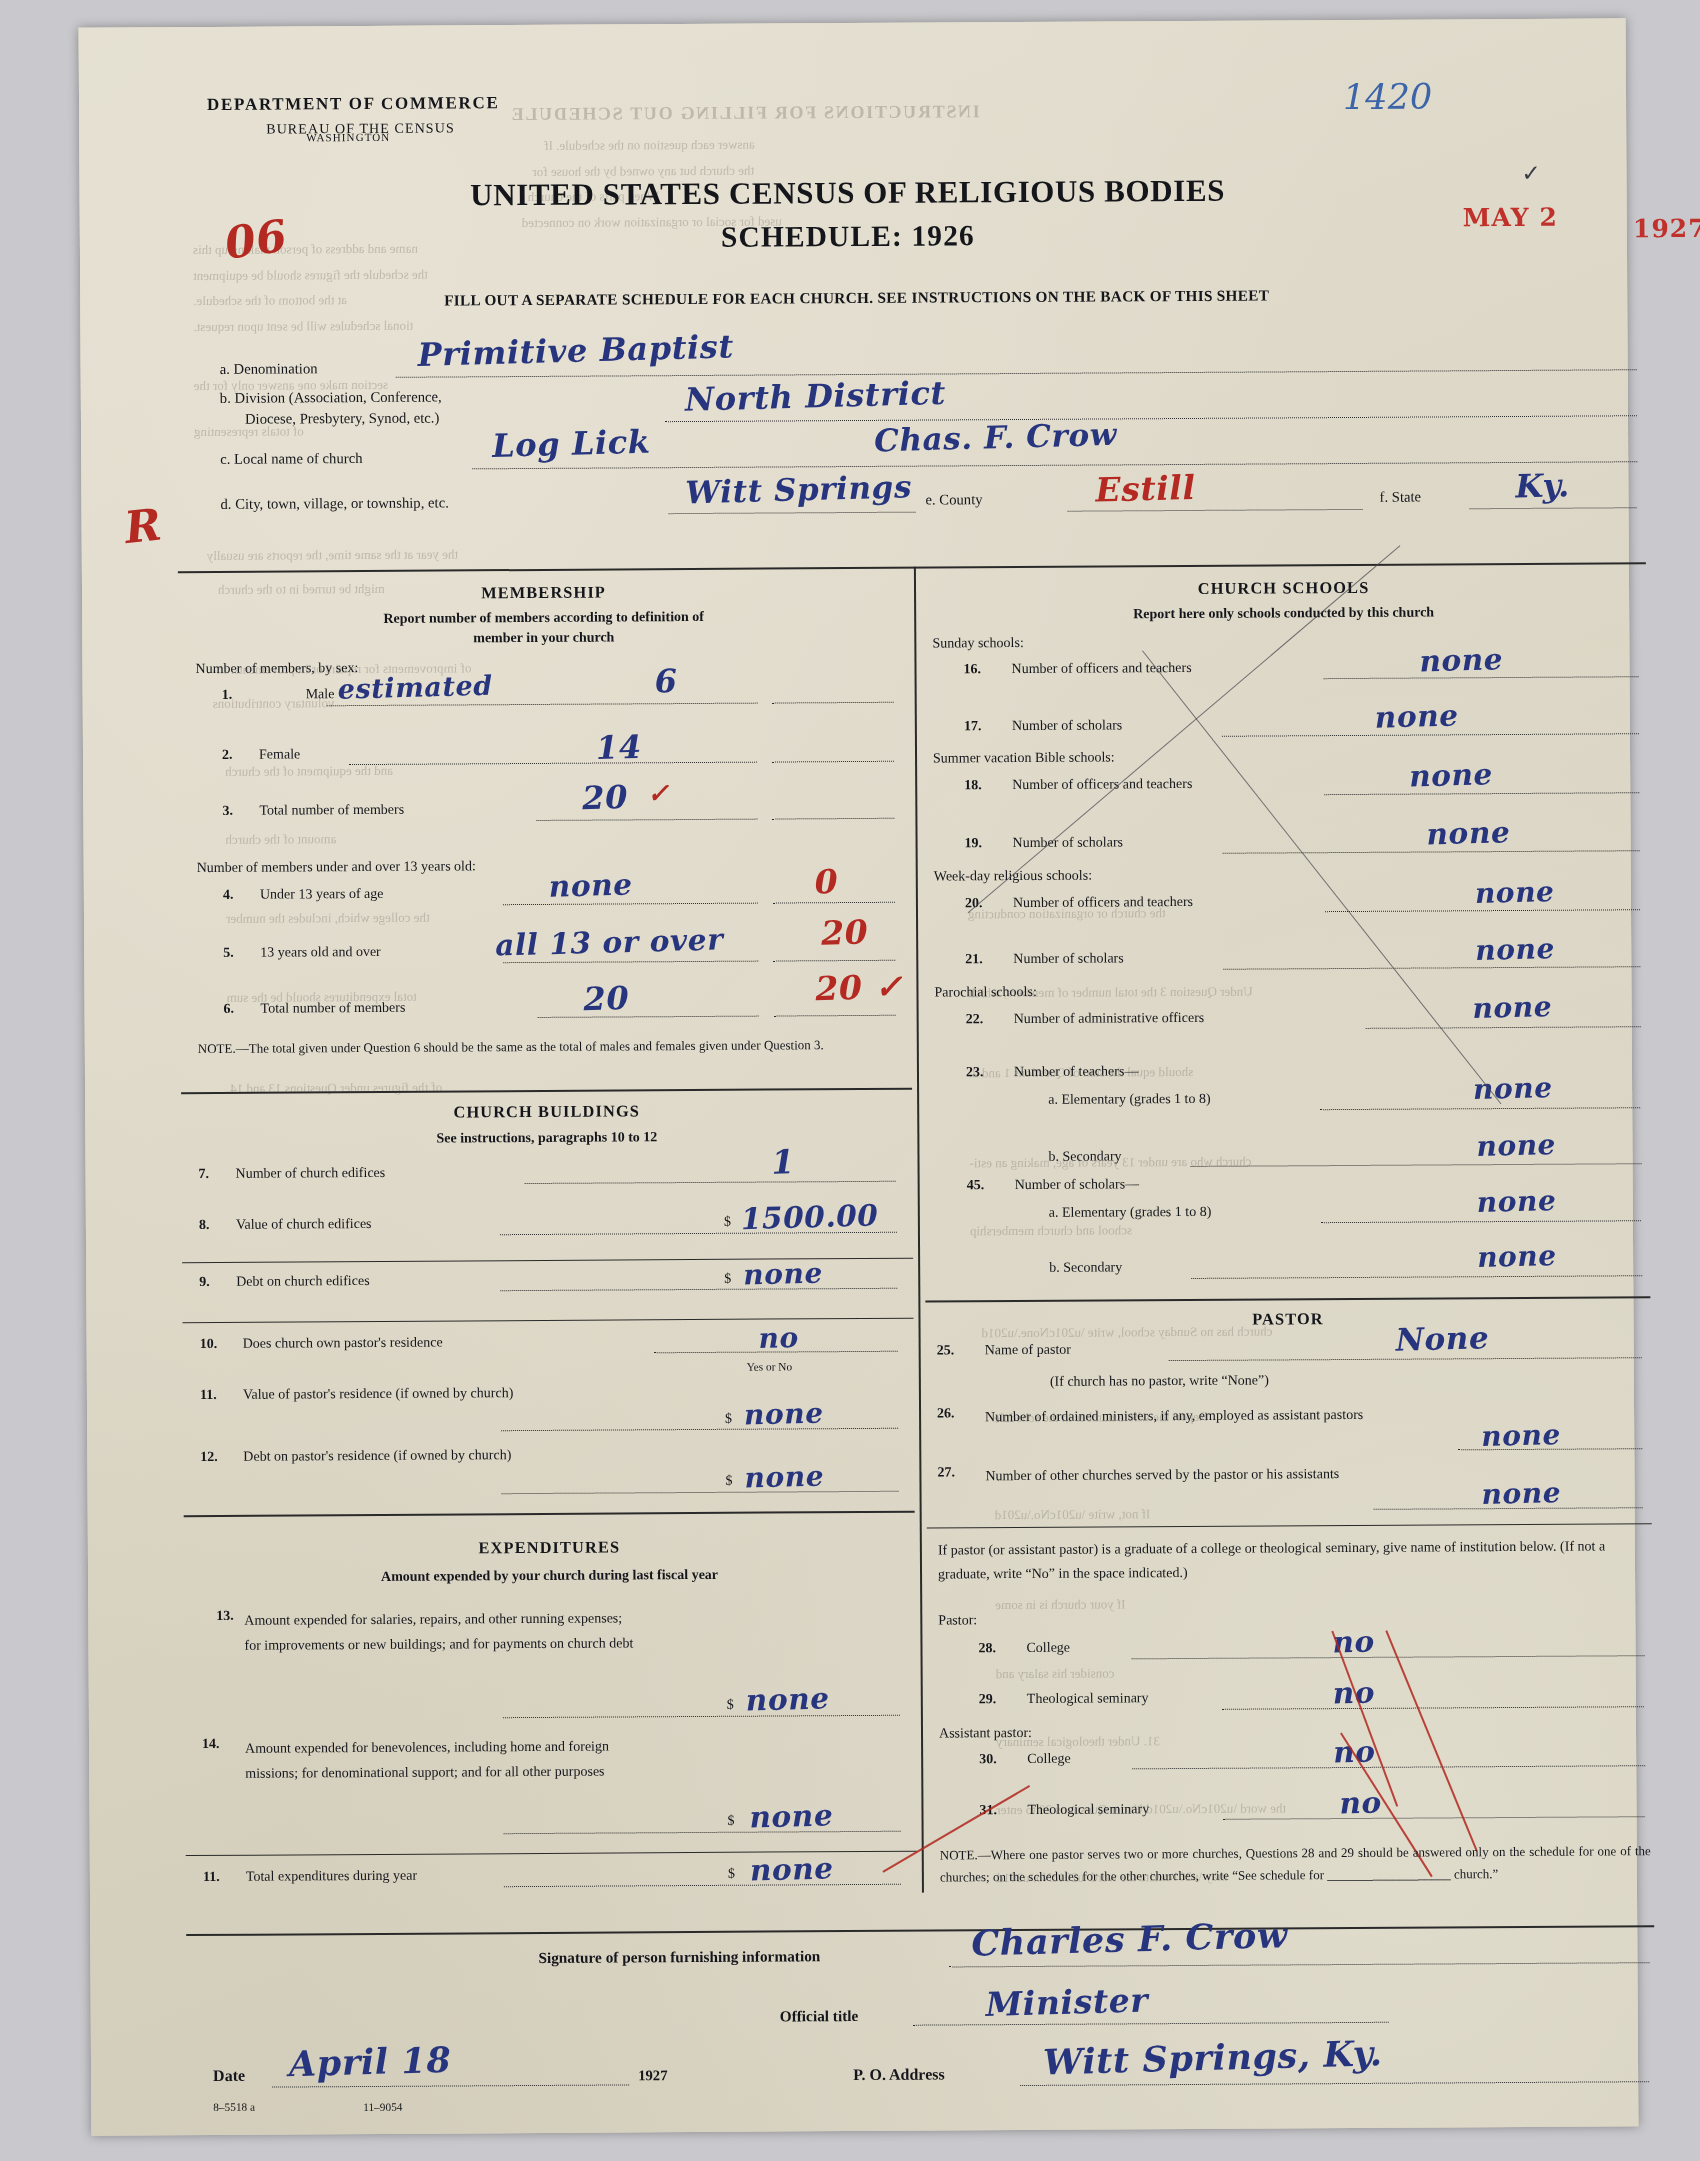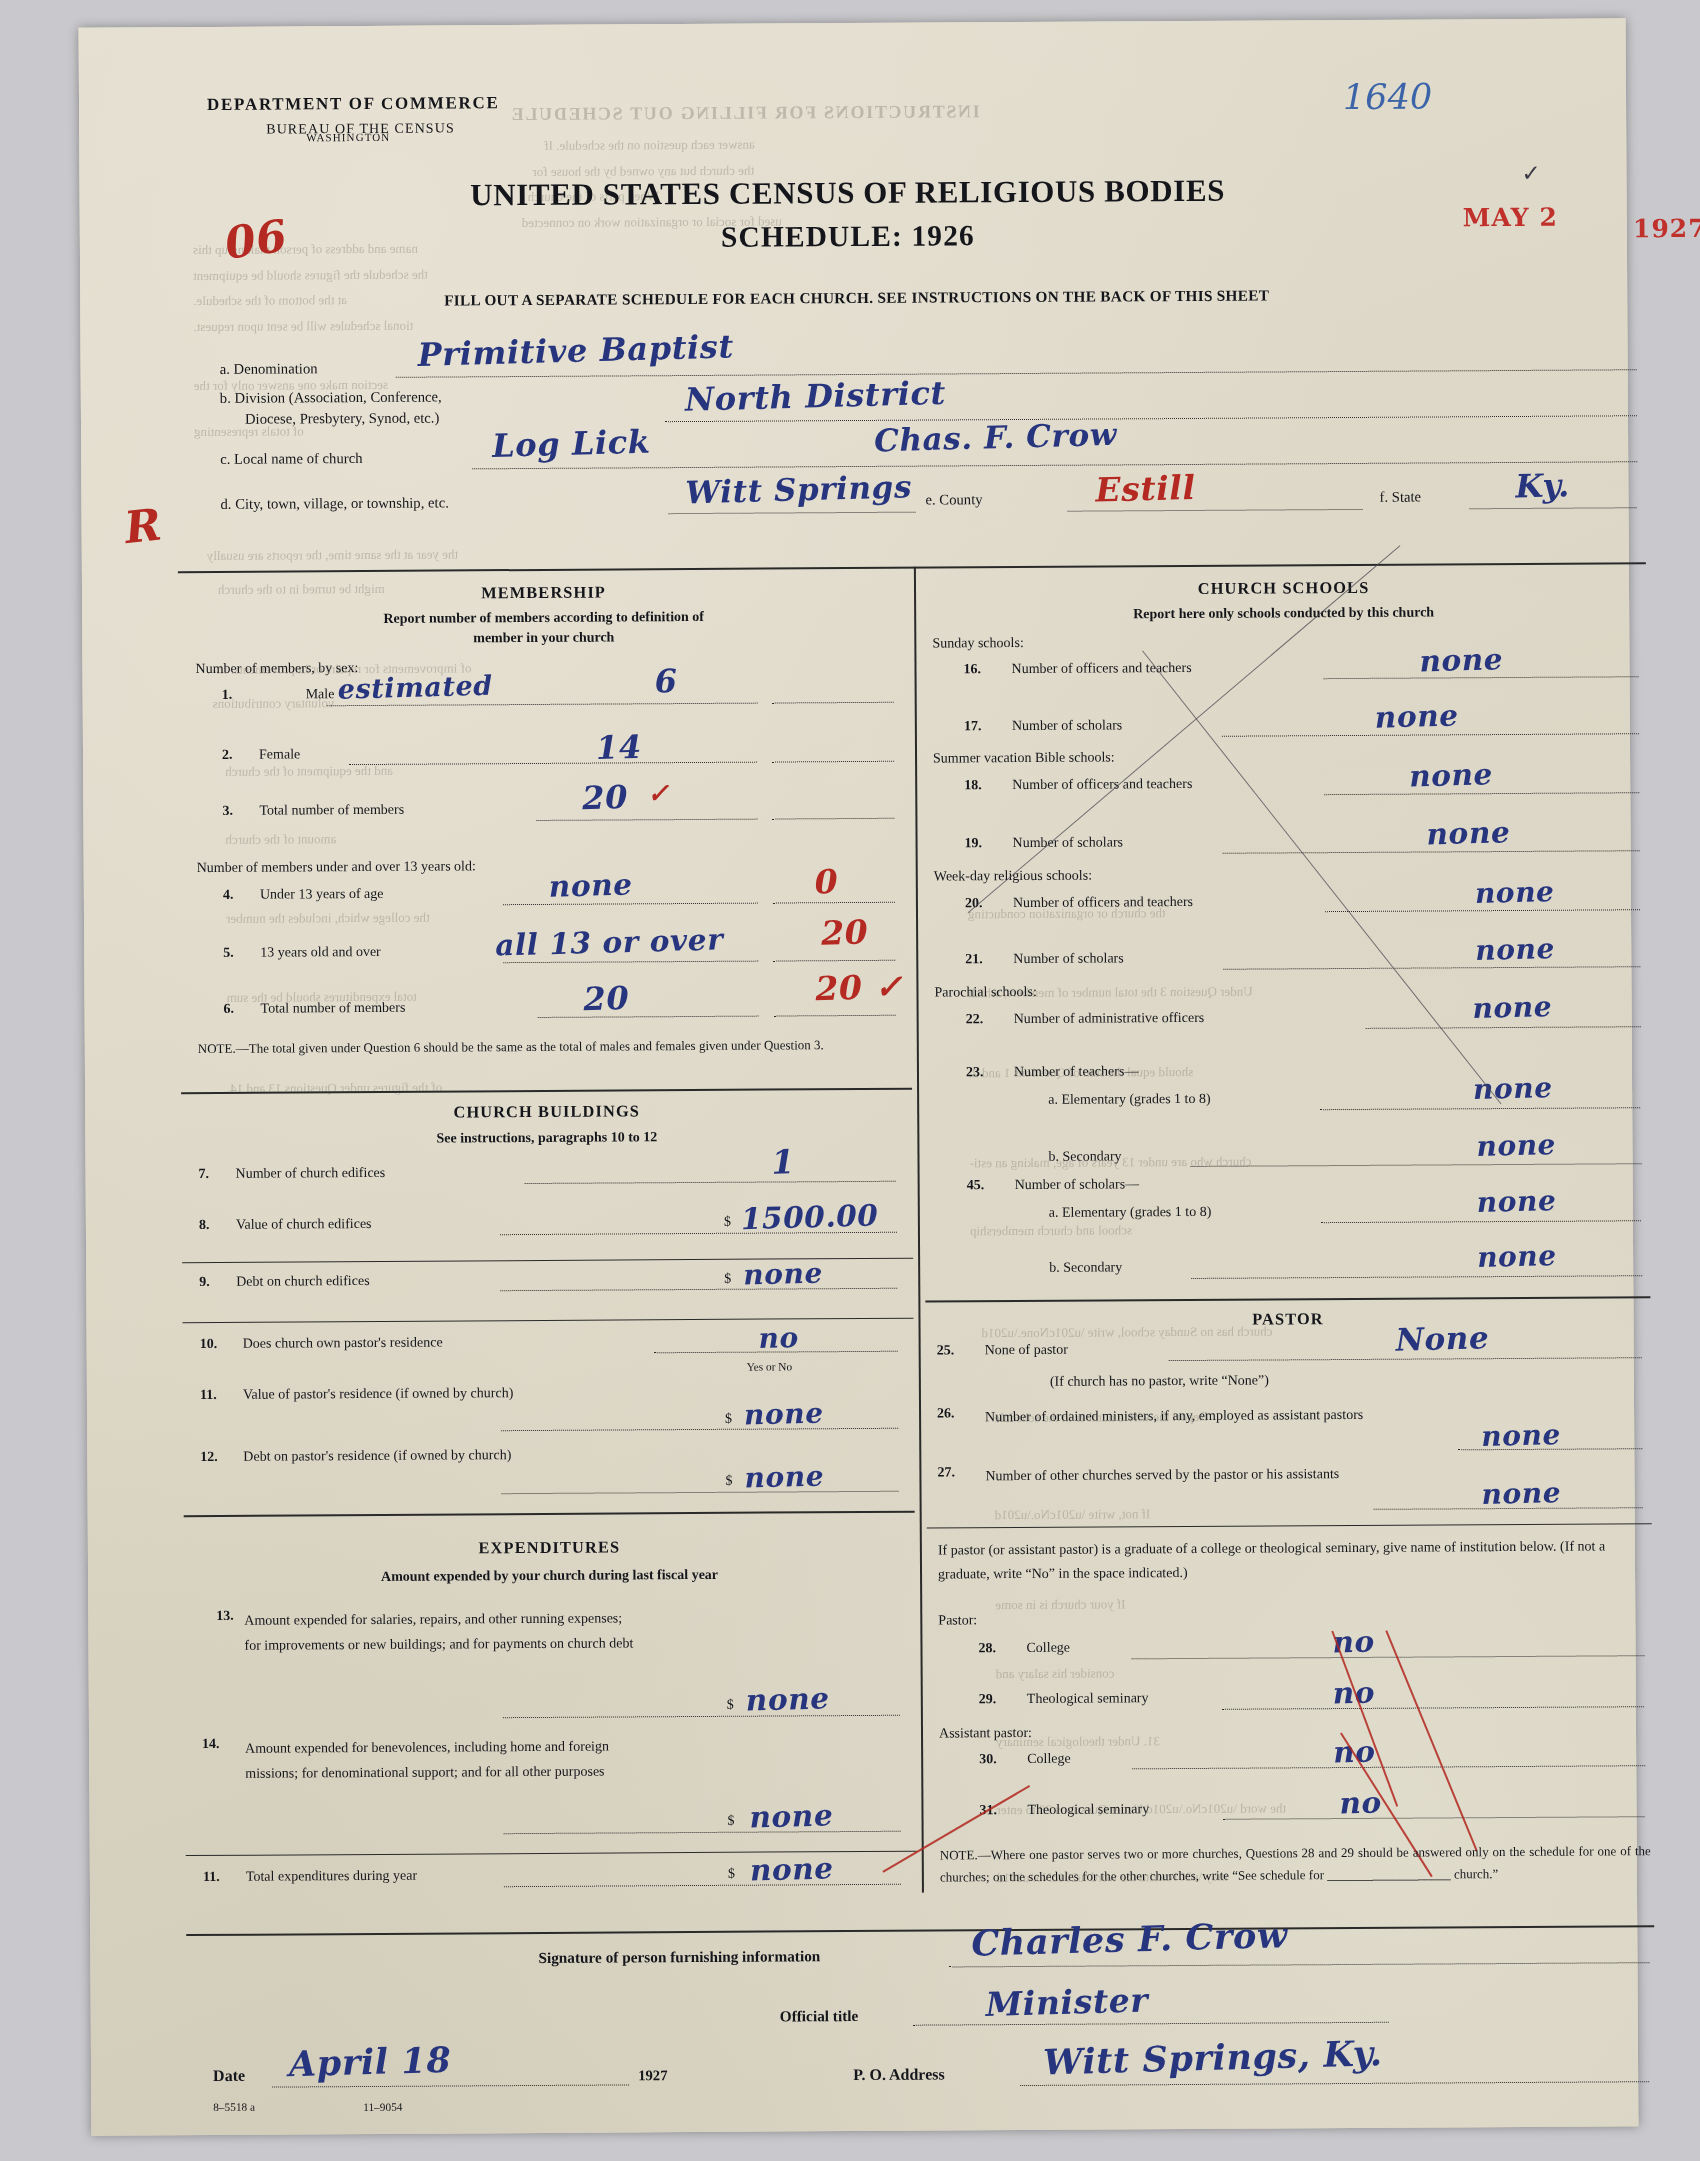--- a/index.html
+++ b/index.html
@@ -114,21 +114,21 @@
   <div class="bleed" style="left:907px;top:1575px;">If your church is in some</div>
   <div class="bleed" style="left:907px;top:1644px;">consider his salary and</div>
   <div class="bleed" style="left:907px;top:1712px;">31. Under theological seminary</div>
   <div class="bleed" style="left:907px;top:1780px;">the word \u201cNo.\u201d Under Questions 28 to enter</div>
   <div class="bleed" style="left:907px;top:1848px;">may \u201cwrite the word \u201cNo.\u201d</div>
 
   <div class="abs dept" style="left:128px;top:68px;font-size:17px;font-weight:bold;letter-spacing:1.7px;">DEPARTMENT OF COMMERCE</div>
   <div class="abs dept" style="left:187px;top:95px;font-size:14px;letter-spacing:1.1px;">BUREAU OF THE CENSUS</div>
   <div class="abs dept" style="left:227px;top:105px;font-size:11px;letter-spacing:1.1px;">WASHINGTON</div>
 
-  <div class="abs bignum" style="left:1264px;top:57px;font-size:35px;">1640</div>
+  <div class="abs bignum" style="left:1264px;top:57px;font-size:35px;">1420</div>
   <div class="abs stampred" style="left:1383px;top:184px;font-size:25px;">MAY 2</div>
   <div class="abs stampred" style="left:1553px;top:196px;font-size:25px;">1927</div>
   <div class="abs" style="left:1442px;top:141px;font-size:23px;color:#3a3a45;">✓</div>
 
   <div class="abs hw r" style="left:145px;top:187px;font-size:44px;font-weight:bold;transform:rotate(-8deg);">06</div>
   <div class="abs hw r" style="left:43px;top:473px;font-size:44px;font-weight:bold;transform:rotate(-6deg);">R</div>
 
   <div class="abs title1" style="left:187px;top:152px;width:1162px;">UNITED STATES CENSUS OF RELIGIOUS BODIES</div>
   <div class="abs title2" style="left:187px;top:197px;width:1162px;">SCHEDULE: 1926</div>
   <div class="abs subtitle" style="left:187px;top:266px;width:1179px;">FILL OUT A SEPARATE SCHEDULE FOR EACH CHURCH.   SEE INSTRUCTIONS ON THE BACK OF THIS SHEET</div>
@@ -352,21 +352,21 @@
   <div class="abs hw" style="left:1391px;top:1221px;font-size:28px;">none</div>
 
   <div class="slash" style="left:1060px;top:629px;width:578px;transform:rotate(52deg);"></div>
   <div class="slash" style="left:884px;top:890px;width:567px;transform:rotate(-40deg);"></div>
 
   <div class="abs rule" style="left:839px;top:1278px;width:725px;"></div>
 
   <div class="abs secthead" style="left:850px;top:1289px;width:703px;">PASTOR</div>
 
   <div class="abs qn" style="left:850px;top:1320px;">25.</div>
-  <div class="abs q" style="left:898px;top:1320px;">None of pastor</div>
+  <div class="abs q" style="left:898px;top:1320px;">Name of pastor</div>
   <div class="abs dots" style="left:1082px;top:1339px;width:473px;"></div>
   <div class="abs hw" style="left:1309px;top:1301px;font-size:31px;">None</div>
   <div class="abs q" style="left:963px;top:1352px;">(If church has no pastor, write “None”)</div>
 
   <div class="abs qn" style="left:850px;top:1383px;">26.</div>
   <div class="abs q" style="left:898px;top:1383px;width:618px;line-height:24px;">Number of ordained ministers, if any, employed as assistant pastors</div>
   <div class="abs dots" style="left:1371px;top:1430px;width:184px;"></div>
   <div class="abs hw" style="left:1394px;top:1400px;font-size:28px;">none</div>
 
   <div class="abs qn" style="left:850px;top:1442px;">27.</div>

